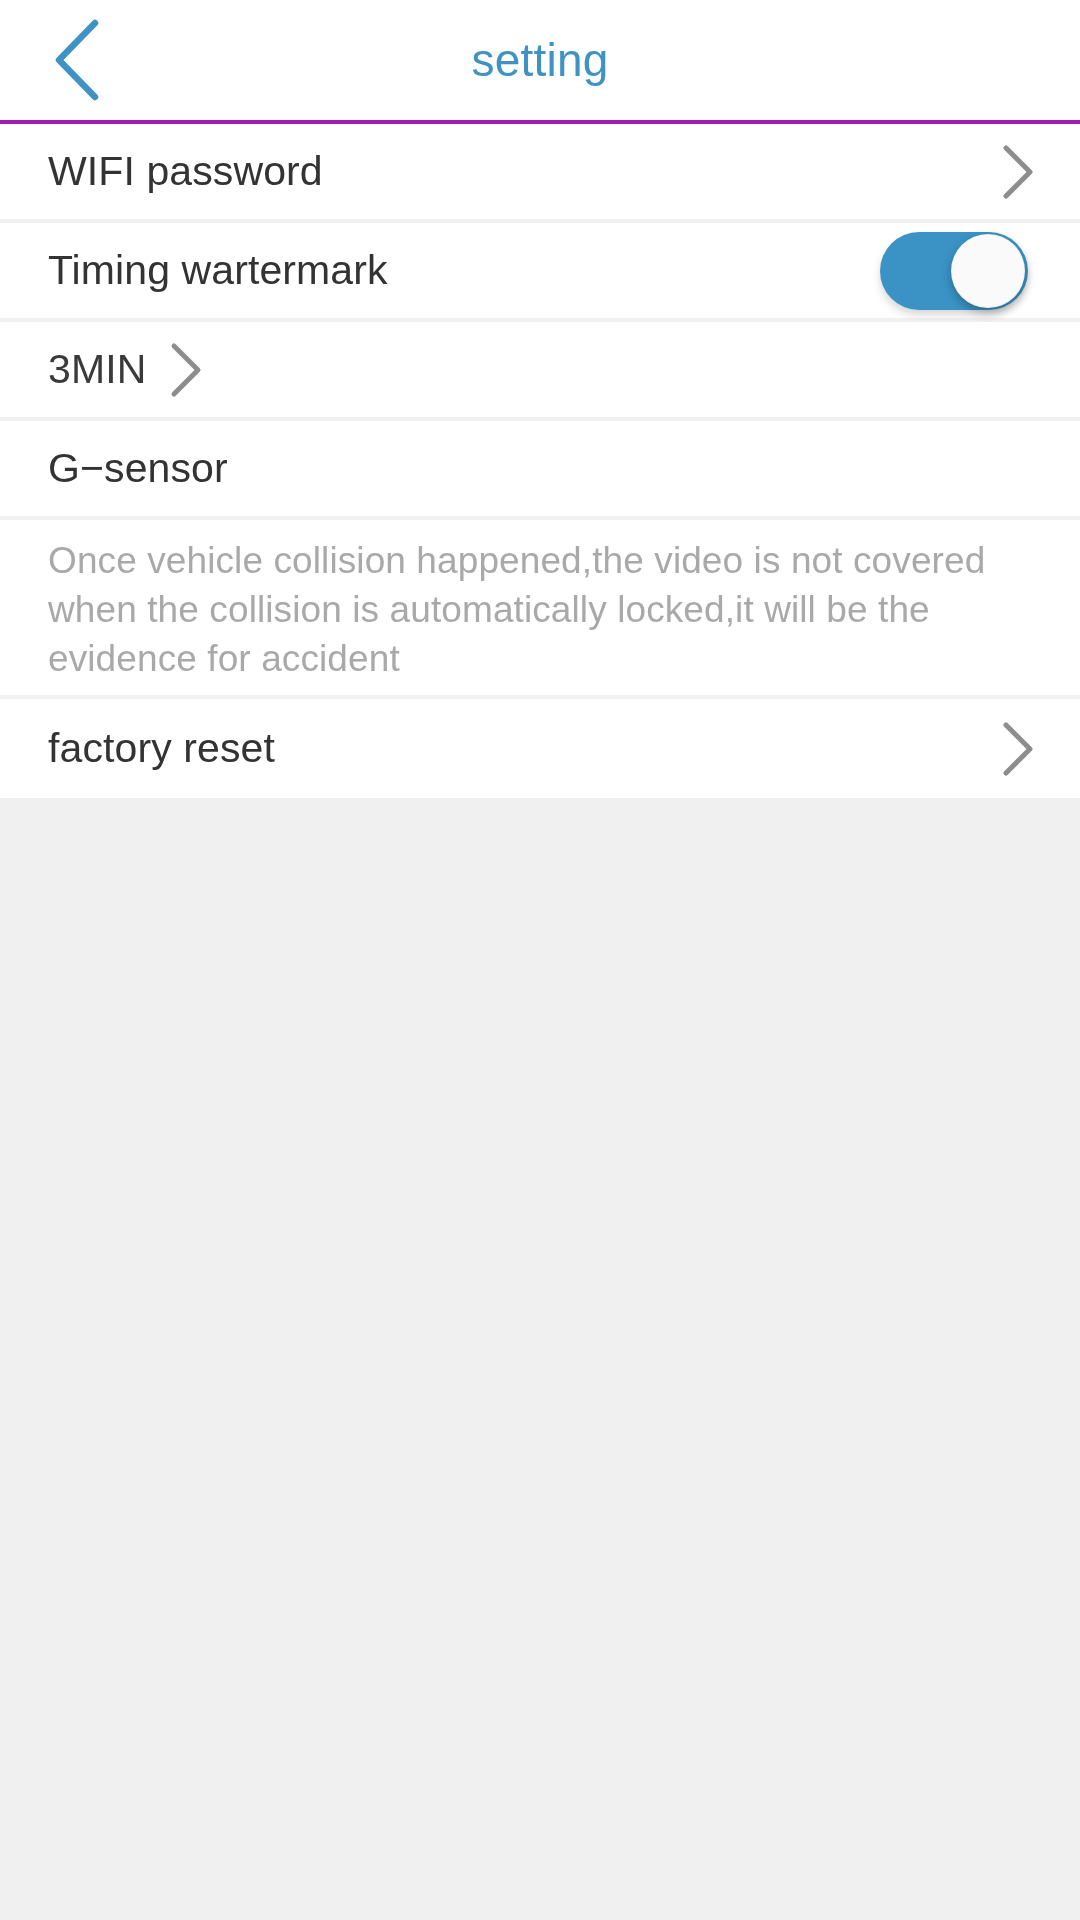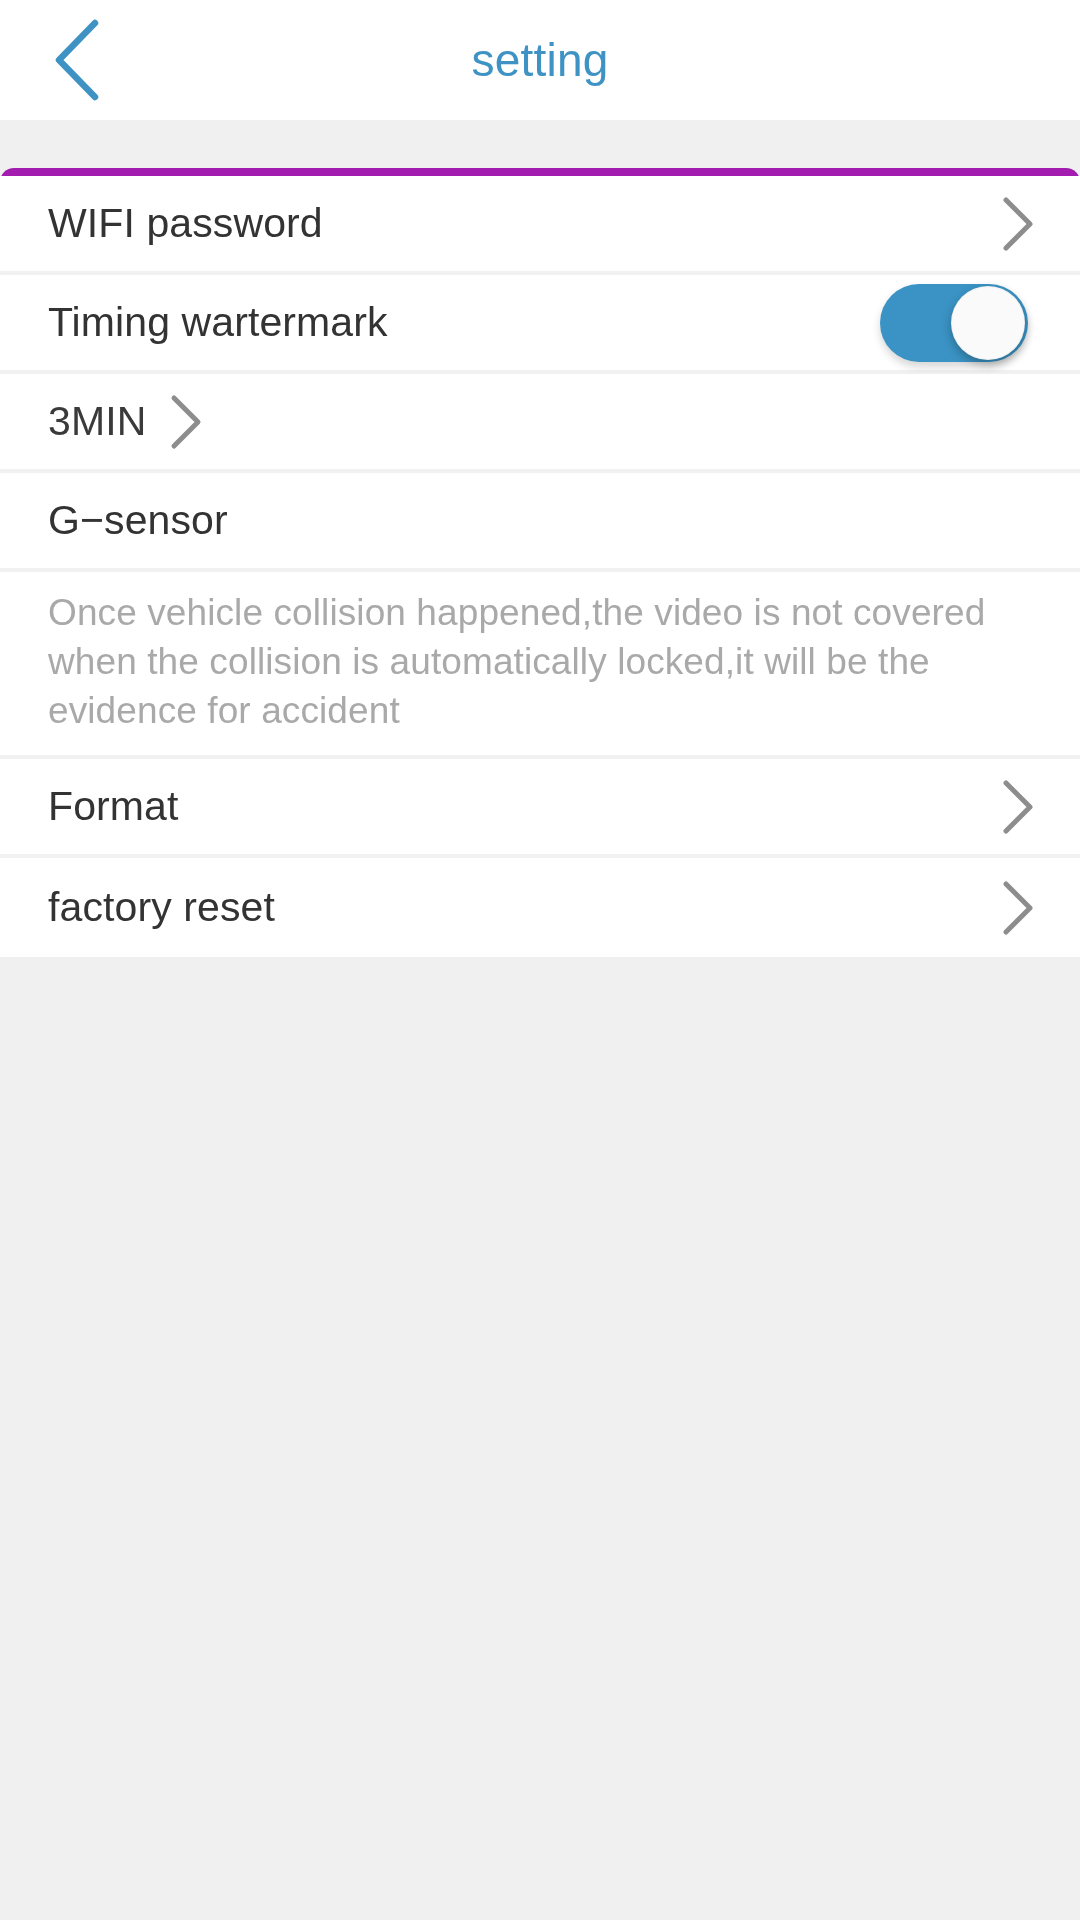--- a/index.html
+++ b/index.html
@@ -15,21 +15,20 @@
     overflow: hidden;
   }
 
   .phone {
     width: 1080px;
     height: 1920px;
     position: relative;
     background: #f0f0f0;
     display: flex;
     flex-direction: column;
-    gap: 48px;
   }
 
   
   .header {
     position: relative;
     height: 120px;
     background: #ffffff;
     flex: 0 0 120px;
     display: flex;
     align-items: center;
@@ -54,22 +53,21 @@
     color: #3e92c4;
     font-weight: 400;
     letter-spacing: 0.2px;
     line-height: 1;
   }
 
   
   .list {
     background: #ffffff;
     flex: 0 0 auto;
-    border-top: 8px solid #a21caf;
-    border-radius: 14px;
+    border-top: 4px solid #a21caf;
   }
   .row {
     position: relative;
     height: 99px;
     display: flex;
     align-items: center;
     padding: 0 40px 0 48px;
     box-sizing: border-box;
     background: #ffffff;
     border-bottom: 4px solid #f1f1f1;
@@ -147,21 +145,21 @@
   .toggle.off .knob {
     left: -2px;
     background: #fbfbfb;
     box-shadow: 0 4px 10px rgba(0,0,0,0.17);
     border: 1px solid #ececec;
   }
 
   
   .desc-row {
     background: #ffffff;
-    padding: 16px 52px 20px 48px;
+    padding: 16px 52px 12px 48px;
     border-bottom: 4px solid #f1f1f1;
     box-sizing: border-box;
   }
   .desc-text {
     font-size: 37px;
     line-height: 49px;
     color: #a9a9a9;
     font-weight: 400;
     letter-spacing: 0.1px;
   }
@@ -225,39 +223,29 @@
 
     <div class="row">
       <div class="row-label">G−sensor</div>
     </div>
 
     <div class="desc-row">
       <div class="desc-text">Once vehicle collision happened,the video is not covered when the collision is automatically locked,it will be the evidence for accident</div>
     </div>
 
 
-    <div class="row">
-      <div class="row-label">Format</div>
+
+    <div class="row">
+      <div class="row-label">factory reset</div>
       <div class="row-right">
         <span class="chevron">
           <svg width="40" height="58" viewBox="0 0 40 58" fill="none" xmlns="http://www.w3.org/2000/svg">
             <path d="M8 5 L32 29 L8 53" stroke="#8d8d8d" stroke-width="5" stroke-linecap="round" stroke-linejoin="round" fill="none"></path>
           </svg>
         </span>
       </div>
     </div>
 
-    <div class="row">
-      <div class="row-label">factory reset</div>
-      <div class="row-right">
-        <span class="chevron">
-          <svg width="40" height="58" viewBox="0 0 40 58" fill="none" xmlns="http://www.w3.org/2000/svg">
-            <path d="M8 5 L32 29 L8 53" stroke="#8d8d8d" stroke-width="5" stroke-linecap="round" stroke-linejoin="round" fill="none"></path>
-          </svg>
-        </span>
-      </div>
-    </div>
-
   </div>
 
   <div class="filler"></div>
 
 </div>
 
 </body></html>

